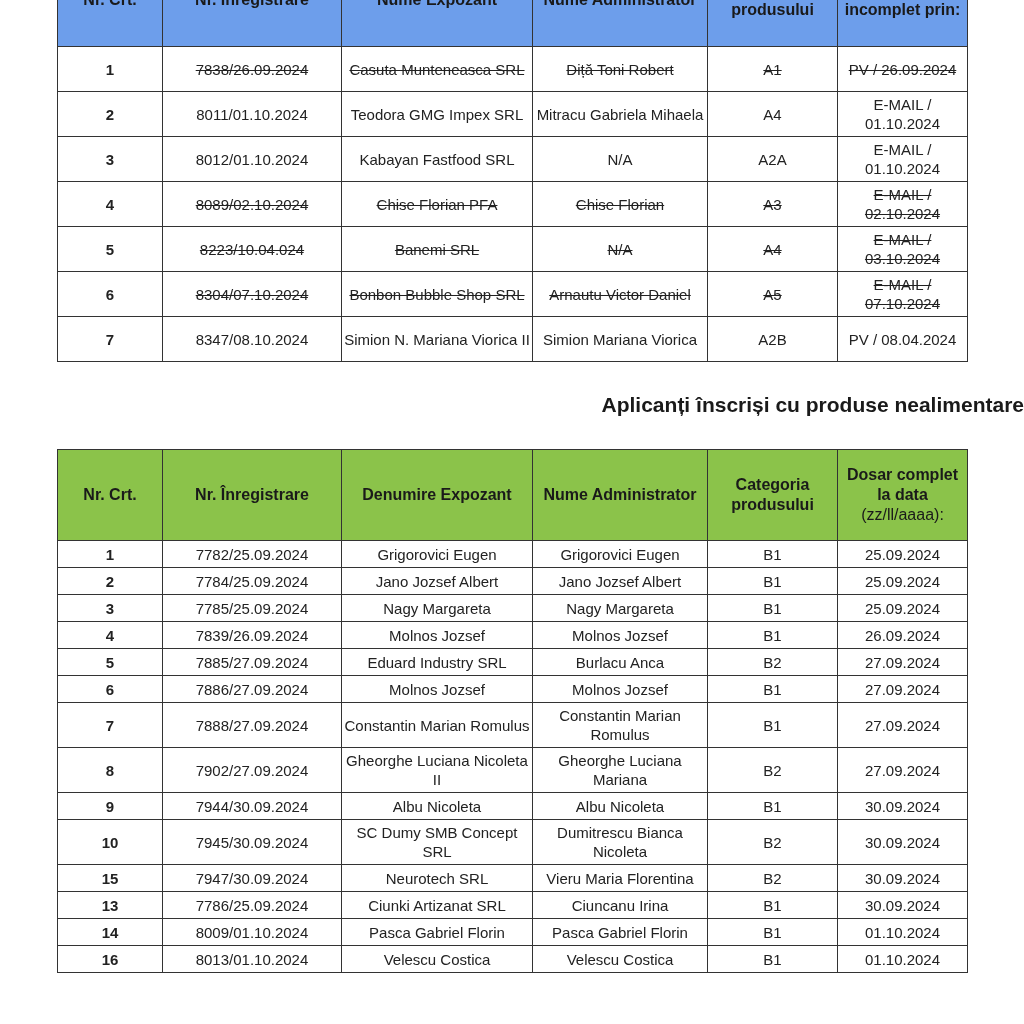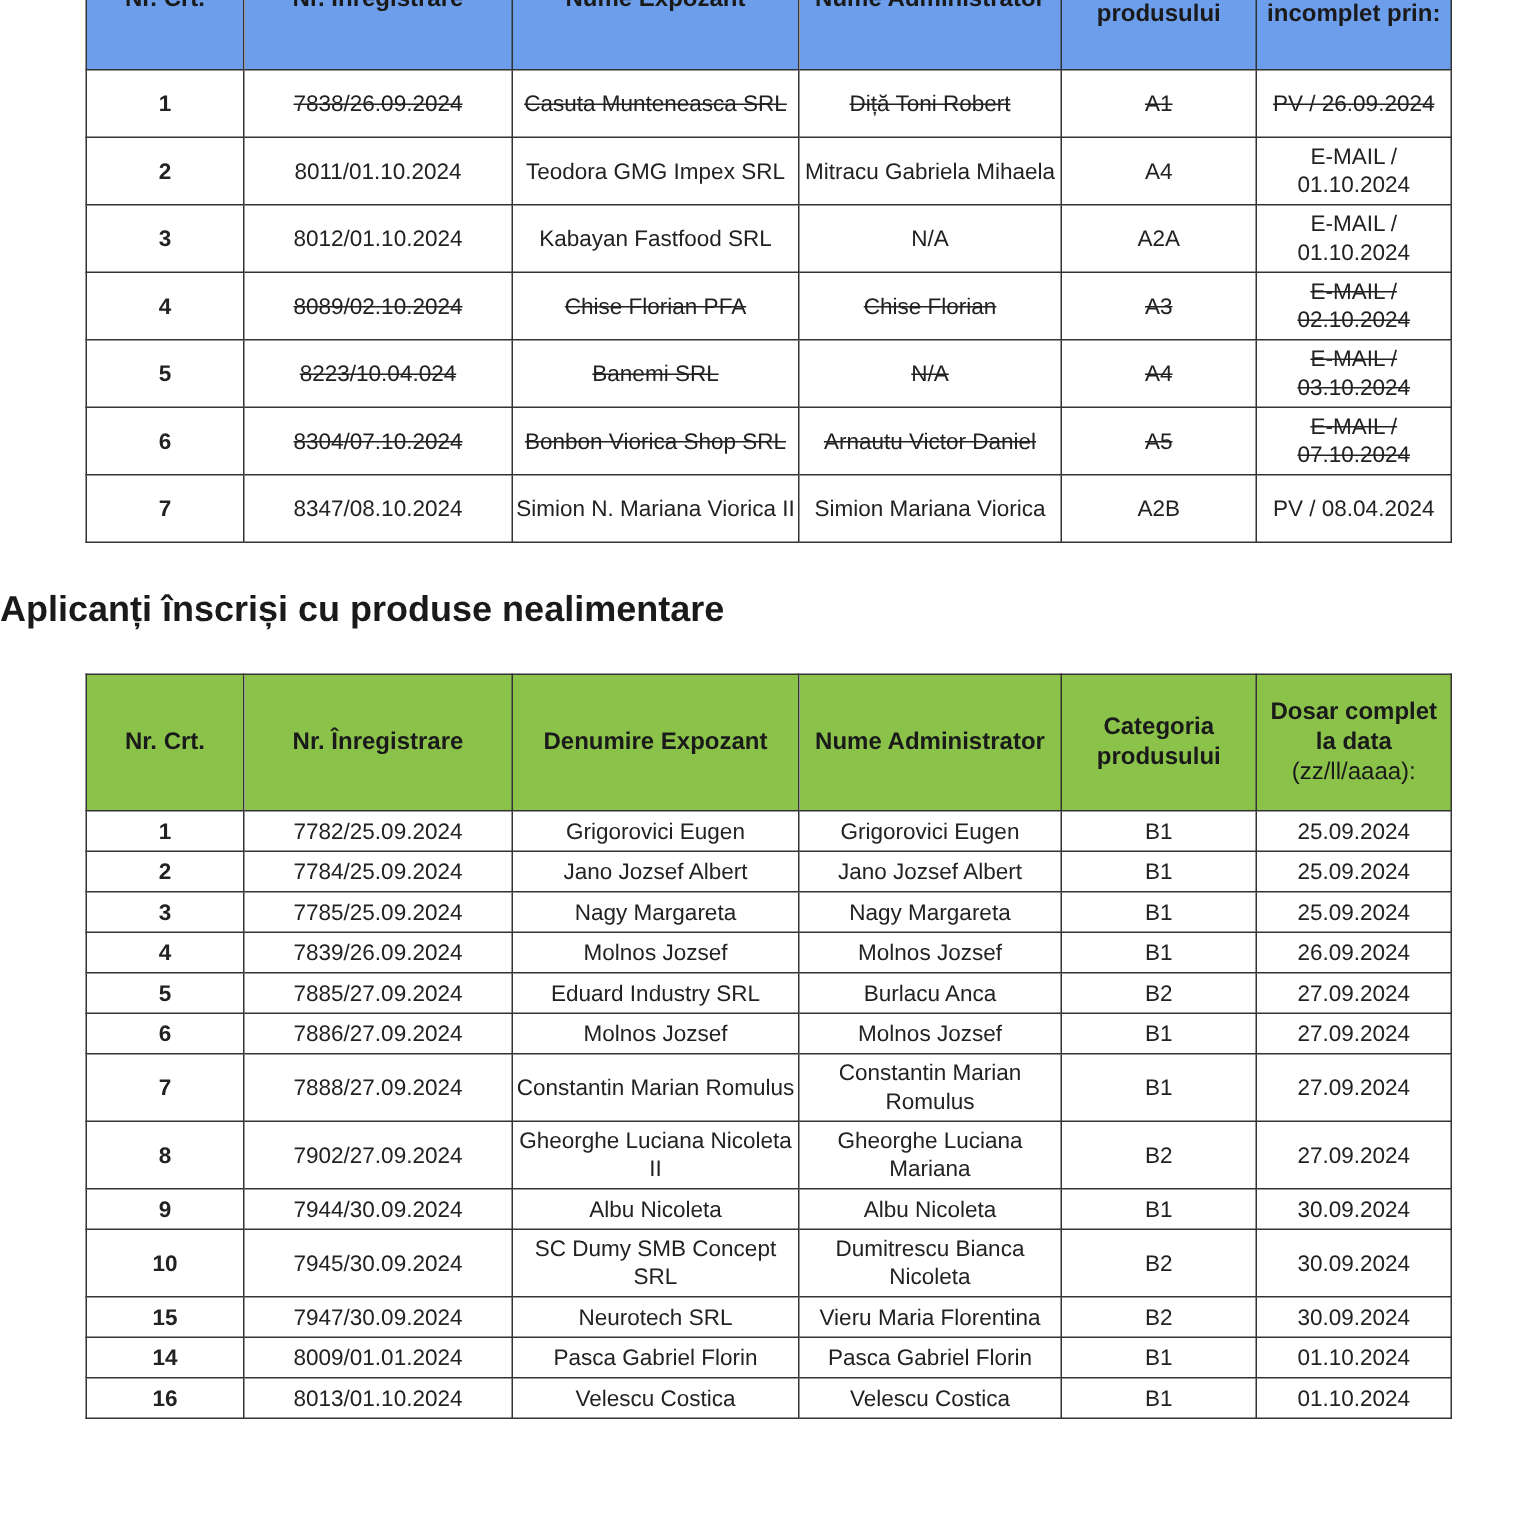--- a/index.html
+++ b/index.html
@@ -8,22 +8,22 @@
   table { border-collapse: collapse; table-layout: fixed; position: absolute; left: 57px; }
   td, th { border: 1px solid #333; text-align: center; vertical-align: middle;
            padding: 0 2px; font-size: 15px; line-height: 19px; overflow: hidden; }
   col.c1 { width: 105px; } col.c2 { width: 179px; } col.c3 { width: 191px; }
   col.c4 { width: 175px; } col.c5 { width: 130px; } col.c6 { width: 130px; }
   #t1 { top: -48px; }
   #t1 th { background: #6d9eeb; font-weight: bold; font-size: 16px; line-height: 20px; height: 93px; color: #1a1a1a; }
   #t1 td { height: 44px; }
   td.nr { font-weight: bold; }
   .strike { text-decoration: line-through; }
-  #title2 { position: absolute; top: 393px; left: 0; width: 1024px; text-align: left;
-            font-weight: bold; font-size: 24px; color: #1a1a1a; }
+  #title2 { position: absolute; top: 393px; left: 0; width: 1024px; text-align: right;
+            font-weight: bold; font-size: 21px; color: #1a1a1a; }
   #t2 { top: 449px; }
   #t2 th { background: #8bc34a; font-weight: bold; font-size: 16px; line-height: 20px; height: 90px; color: #1a1a1a; }
   #t2 th .light { font-weight: normal; }
   #t2 td { height: 26px; font-size: 15px; line-height: 19px; }
   #t2 tr.tall td { height: 44px; }
 </style>
 </head>
 <body>
 
 <table id="t1">
@@ -82,21 +82,21 @@
         <td class="nr">5</td>
         <td class="strike">8223/10.04.024</td>
         <td class="strike">Banemi SRL</td>
         <td class="strike">N/A</td>
         <td class="strike">A4</td>
         <td class="strike">E-MAIL / 03.10.2024</td>
       </tr>
       <tr>
         <td class="nr">6</td>
         <td class="strike">8304/07.10.2024</td>
-        <td class="strike">Bonbon Viorica Shop SRL</td>
+        <td class="strike">Bonbon Bubble Shop SRL</td>
         <td class="strike">Arnautu Victor Daniel</td>
         <td class="strike">A5</td>
         <td class="strike">E-MAIL / 07.10.2024</td>
       </tr>
       <tr>
         <td class="nr">7</td>
         <td>8347/08.10.2024</td>
         <td>Simion N. Mariana Viorica II</td>
         <td>Simion Mariana Viorica</td>
         <td>A2B</td>
@@ -212,22 +212,30 @@
       </tr>
       <tr>
         <td class="nr">15</td>
         <td>7947/30.09.2024</td>
         <td>Neurotech SRL</td>
         <td>Vieru Maria Florentina</td>
         <td>B2</td>
         <td>30.09.2024</td>
       </tr>
       <tr>
+        <td class="nr">13</td>
+        <td>7786/25.09.2024</td>
+        <td>Ciunki Artizanat SRL</td>
+        <td>Ciuncanu Irina</td>
+        <td>B1</td>
+        <td>30.09.2024</td>
+      </tr>
+      <tr>
         <td class="nr">14</td>
-        <td>8009/01.01.2024</td>
+        <td>8009/01.10.2024</td>
         <td>Pasca Gabriel Florin</td>
         <td>Pasca Gabriel Florin</td>
         <td>B1</td>
         <td>01.10.2024</td>
       </tr>
       <tr>
         <td class="nr">16</td>
         <td>8013/01.10.2024</td>
         <td>Velescu Costica</td>
         <td>Velescu Costica</td>

